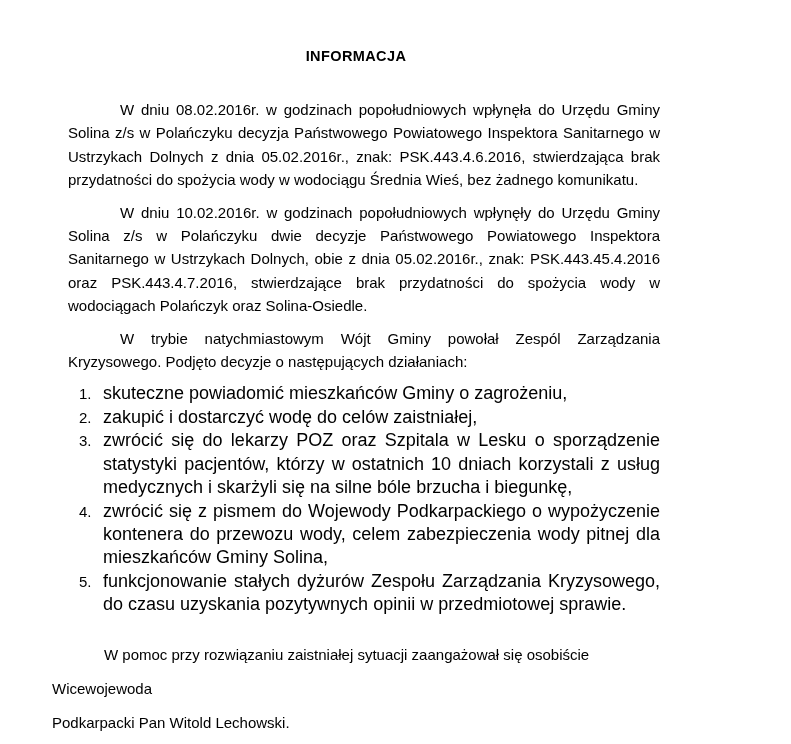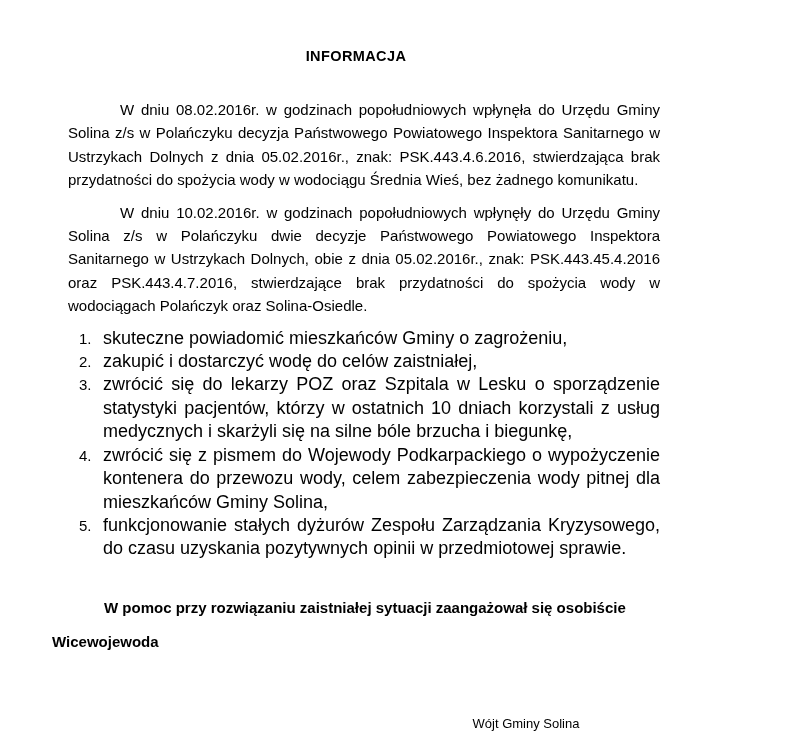--- a/index.html
+++ b/index.html
@@ -73,22 +73,21 @@
     position: absolute;
     left: 27px;
     top: 0;
     width: 18px;
     text-align: left;
     font-size: 15px;
     line-height: 23.4px;
     color: #000;
   }
   .closing {
-    margin-top: 30px;
-    font-weight: bold;
+    margin-top: 21px;
   }
   p.closing-para {
     margin: 0;
     font-size: 15px;
     line-height: 34px;
     text-align: left;
     text-indent: 52px;
     color: #000;
   }
   p.closing-para .second-line {
@@ -115,31 +114,32 @@
 <div class="page">
 
   <h1 class="doc-title">INFORMACJA</h1>
 
   <div class="body-block">
 
     <p class="para">W dniu 08.02.2016r. w godzinach popołudniowych wpłynęła do Urzędu Gminy Solina z/s w Polańczyku decyzja Państwowego Powiatowego Inspektora Sanitarnego w Ustrzykach Dolnych z dnia 05.02.2016r., znak: PSK.443.4.6.2016, stwierdzająca brak przydatności do spożycia wody w wodociągu Średnia Wieś, bez żadnego komunikatu.</p>
 
     <p class="para">W dniu 10.02.2016r. w godzinach popołudniowych wpłynęły do Urzędu Gminy Solina z/s w Polańczyku dwie decyzje Państwowego Powiatowego Inspektora Sanitarnego w Ustrzykach Dolnych, obie z dnia 05.02.2016r., znak: PSK.443.45.4.2016 oraz PSK.443.4.7.2016, stwierdzające brak przydatności do spożycia wody w wodociągach Polańczyk oraz Solina-Osiedle.</p>
 
+    <p class="para">W trybie natychmiastowym Wójt Gminy powołał Zespól Zarządzania Kryzysowego. Podjęto decyzje o następujących działaniach:</p>
 
     <ol class="actions">
       <li>skuteczne powiadomić mieszkańców Gminy o zagrożeniu,</li>
       <li>zakupić i dostarczyć wodę do celów zaistniałej,</li>
       <li>zwrócić się do lekarzy POZ oraz Szpitala w Lesku o sporządzenie statystyki pacjentów, którzy w ostatnich 10 dniach korzystali z usług medycznych i skarżyli się na silne bóle brzucha i biegunkę,</li>
       <li>zwrócić się z pismem do Wojewody Podkarpackiego o wypożyczenie kontenera do przewozu wody, celem zabezpieczenia wody pitnej dla mieszkańców Gminy Solina,</li>
       <li>funkcjonowanie stałych dyżurów Zespołu Zarządzania Kryzysowego, do czasu uzyskania pozytywnych opinii w przedmiotowej sprawie.</li>
     </ol>
 
     <div class="closing">
-      <p class="closing-para"><span>W pomoc przy rozwiązaniu zaistniałej sytuacji zaangażował się osobiście Wicewojewoda</span></p>
+      <p class="closing-para"><span>W pomoc przy rozwiązaniu zaistniałej sytuacji zaangażował się osobiście Wicewojewoda</span><span class="second-line">Podkarpacki Pan Witold Lechowski.</span></p>
     </div>
 
     <div class="signature">
       <span class="sig-line">Wójt Gminy Solina</span>
       <span class="sig-line">Adam Piątkowski</span>
     </div>
 
   </div>
 </div>
 

